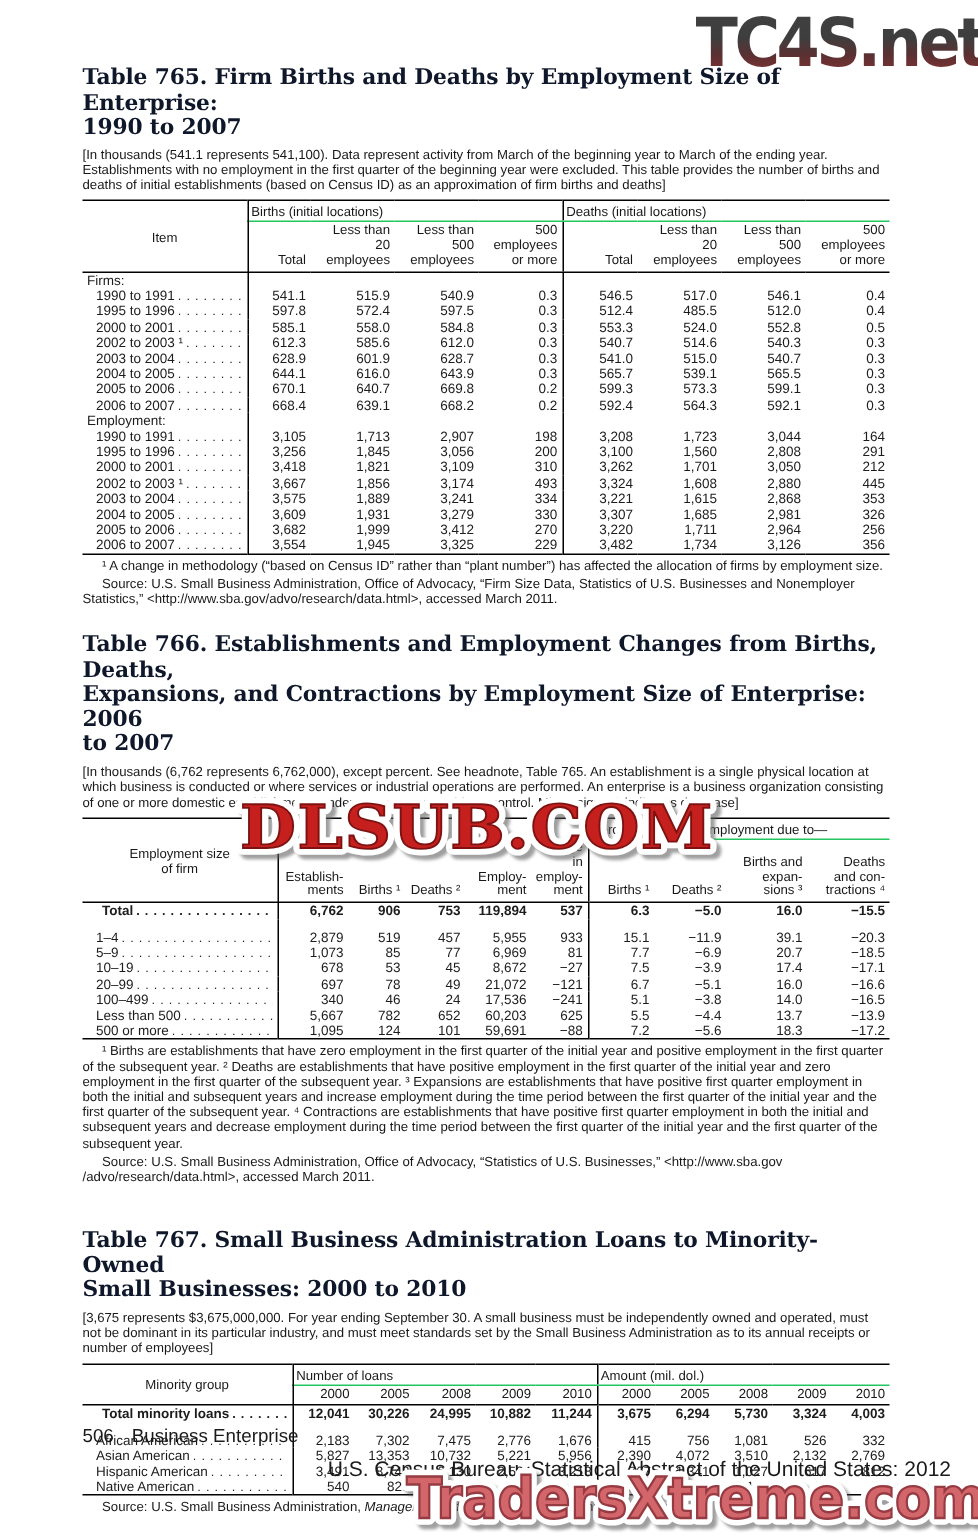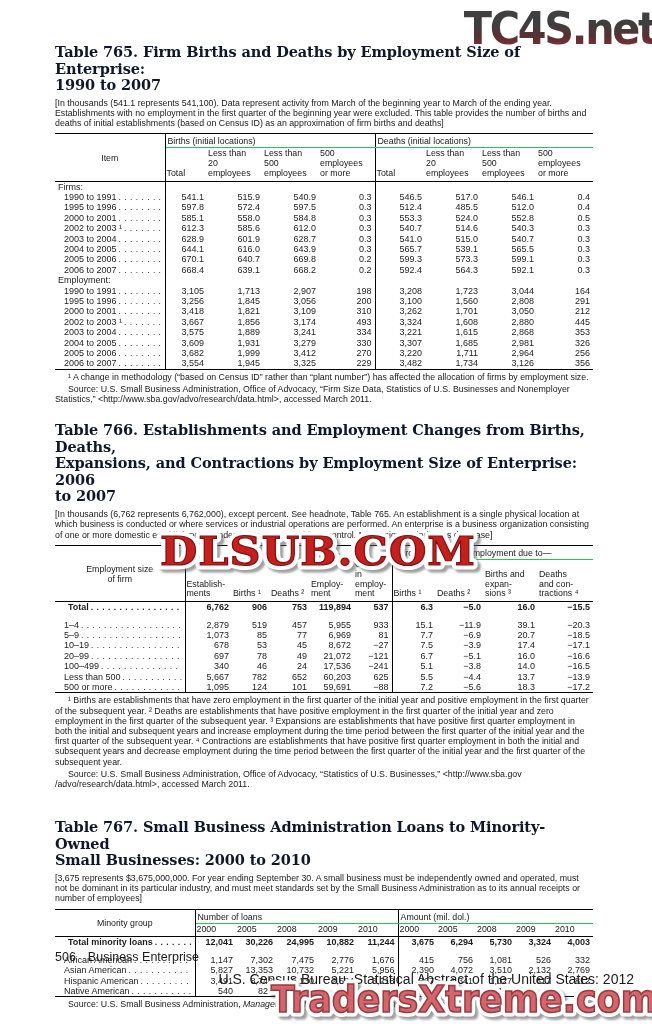--- a/index.html
+++ b/index.html
@@ -31,21 +31,21 @@
   }
   thead th { font-weight:normal; font-size:8.8px; color:#181818; }
   tr.grp th { padding:2px 2px 1px 2px; line-height:10px; }
   th.group { text-align:left; border-bottom:1px solid #22c55e; }
   th.corner {
     border-right:1px solid #000; border-bottom:1.5px solid #000;
     vertical-align:middle; text-align:center; white-space:pre-line; line-height:10.5px;
   }
   th.spacer { border-bottom:none; }
   tr.sub th {
-    text-align:left; vertical-align:bottom; white-space:pre-line;
+    text-align:right; vertical-align:bottom; white-space:pre-line;
     padding:1px 3px 2px 1px; line-height:9.7px; border-bottom:1.5px solid #000;
   }
   tbody td { padding:0 3px 0 1px; height:10.4px; line-height:10.4px; }
   tbody td.lblcell { border-right:1px solid #000; padding-left:2px; overflow:hidden; }
   .lblflex { display:flex; align-items:flex-end; }
   .lbl { white-space:nowrap; }
   tr.row-data .lbl { padding-left:7px; }
   tr.row-total .lbl { padding-left:11px; }
   tr.row-section .lbl { padding-left:1px; }
   .dots { flex:1 1 auto; overflow:hidden; white-space:nowrap; margin-left:2px; color:#222; }
@@ -716,21 +716,21 @@
                 <td class="num">3,324</td>
                 <td class="num">4,003</td>
               </tr>
               <tr class="row-data gap-above">
                 <td class="lblcell">
                   <div class="lblflex">
                     <span class="lbl">African American</span>
                     <span class="dots"></span>
                   </div>
                 </td>
-                <td class="num">1,147</td>
+                <td class="num">2,183</td>
                 <td class="num">7,302</td>
                 <td class="num">7,475</td>
                 <td class="num">2,776</td>
                 <td class="num">1,676</td>
                 <td class="num">415</td>
                 <td class="num">756</td>
                 <td class="num">1,081</td>
                 <td class="num">526</td>
                 <td class="num">332</td>
               </tr>

